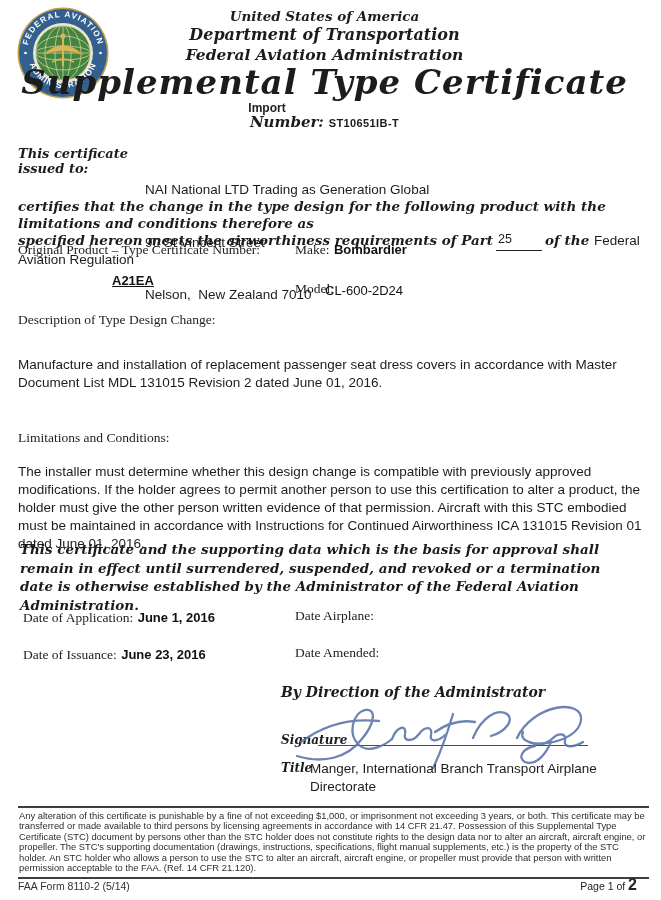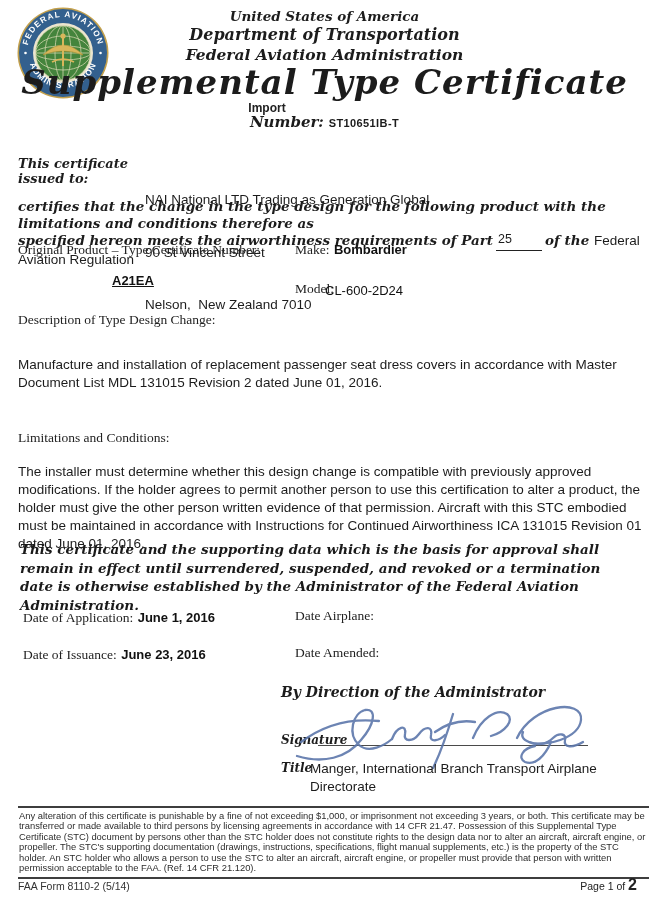--- a/index.html
+++ b/index.html
@@ -19,21 +19,21 @@
 
   .hdr-line1{top:8px;font-size:13.5px;font-weight:bold;}
   .hdr-line2{top:25px;font-size:16px;font-weight:bold;}
   .hdr-line3{top:45px;font-size:15.5px;font-weight:bold;}
   .hdr-title{top:62px;font-size:34px;font-weight:bold;letter-spacing:1px;}
   .hdr-import{top:101px;font-size:12px;font-weight:bold;color:#222;margin-left:-115px;}
   .hdr-number{top:113px;font-size:15px;}
   .hdr-number .num-label{font-weight:bold;}
   .hdr-number .num-value{font-family:"Liberation Sans",sans-serif;font-style:normal;font-size:11px;font-weight:bold;letter-spacing:.4px;}
 
-  .issued-row{left:18px;top:156px;display:flex;justify-content:center;}
+  .issued-row{left:18px;top:146px;display:flex;justify-content:center;}
   .issued-label{font-size:13px;font-weight:bold;width:127px;flex:none;}
   .issued-block{font-size:13.5px;line-height:17.5px;white-space:pre-wrap;}
 
   .certifies{left:18px;top:198px;width:635px;font-size:13.5px;line-height:17px;font-weight:bold;}
   .part-box{display:inline-block;width:46px;border-bottom:1.4px solid #222;margin:0 3px 0 3px;}
   .part-num{font-family:"Liberation Sans",sans-serif;font-style:normal;font-size:12.5px;font-weight:normal;position:relative;top:-2px;left:2px;}
   .fed-reg{font-family:"Liberation Sans",sans-serif;font-style:normal;font-weight:normal;font-size:13.5px;}
 
   .lbl-serif{font-size:13.5px;color:#222;}
   .val-sans{font-size:13px;color:#111;}

